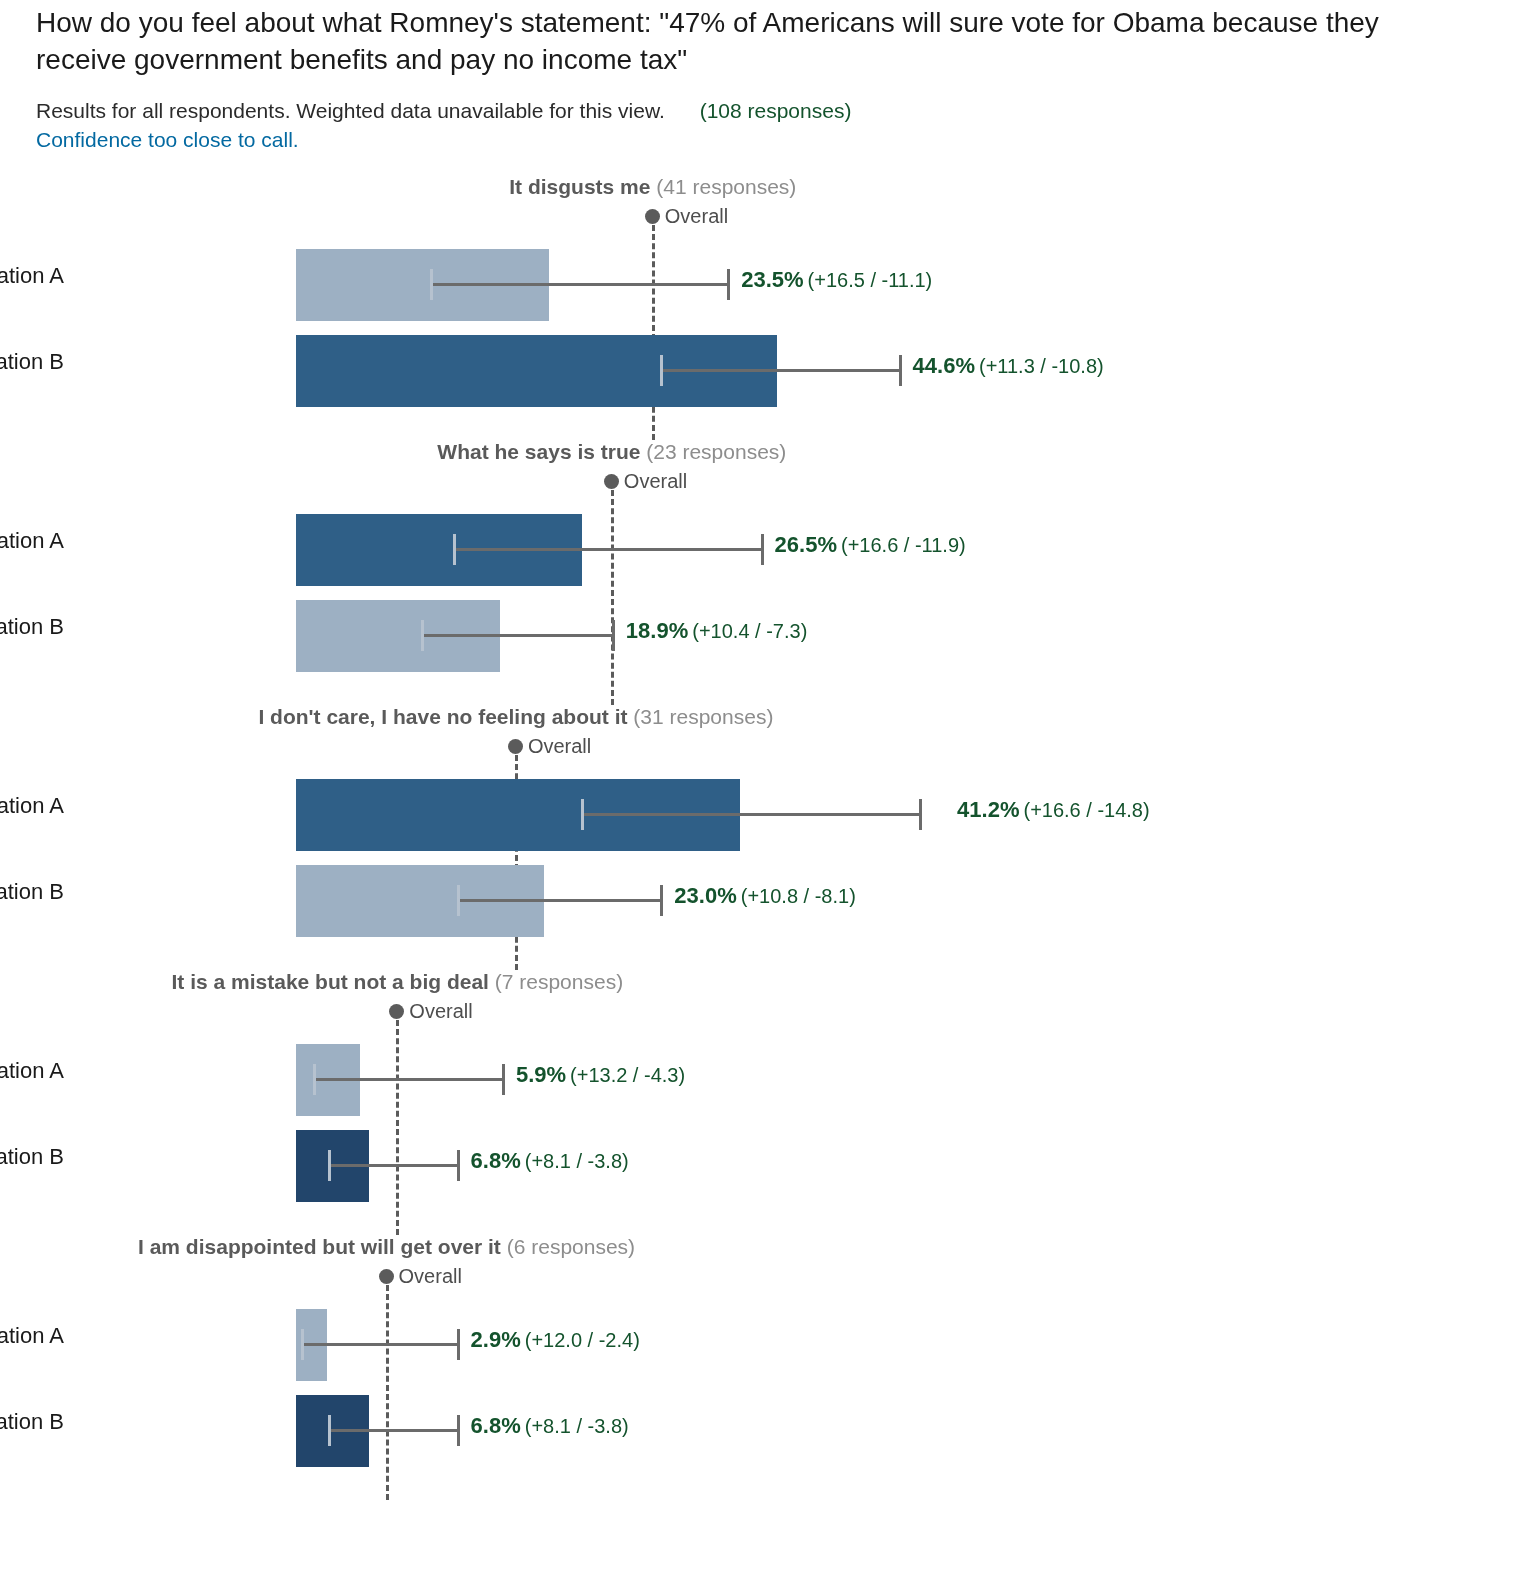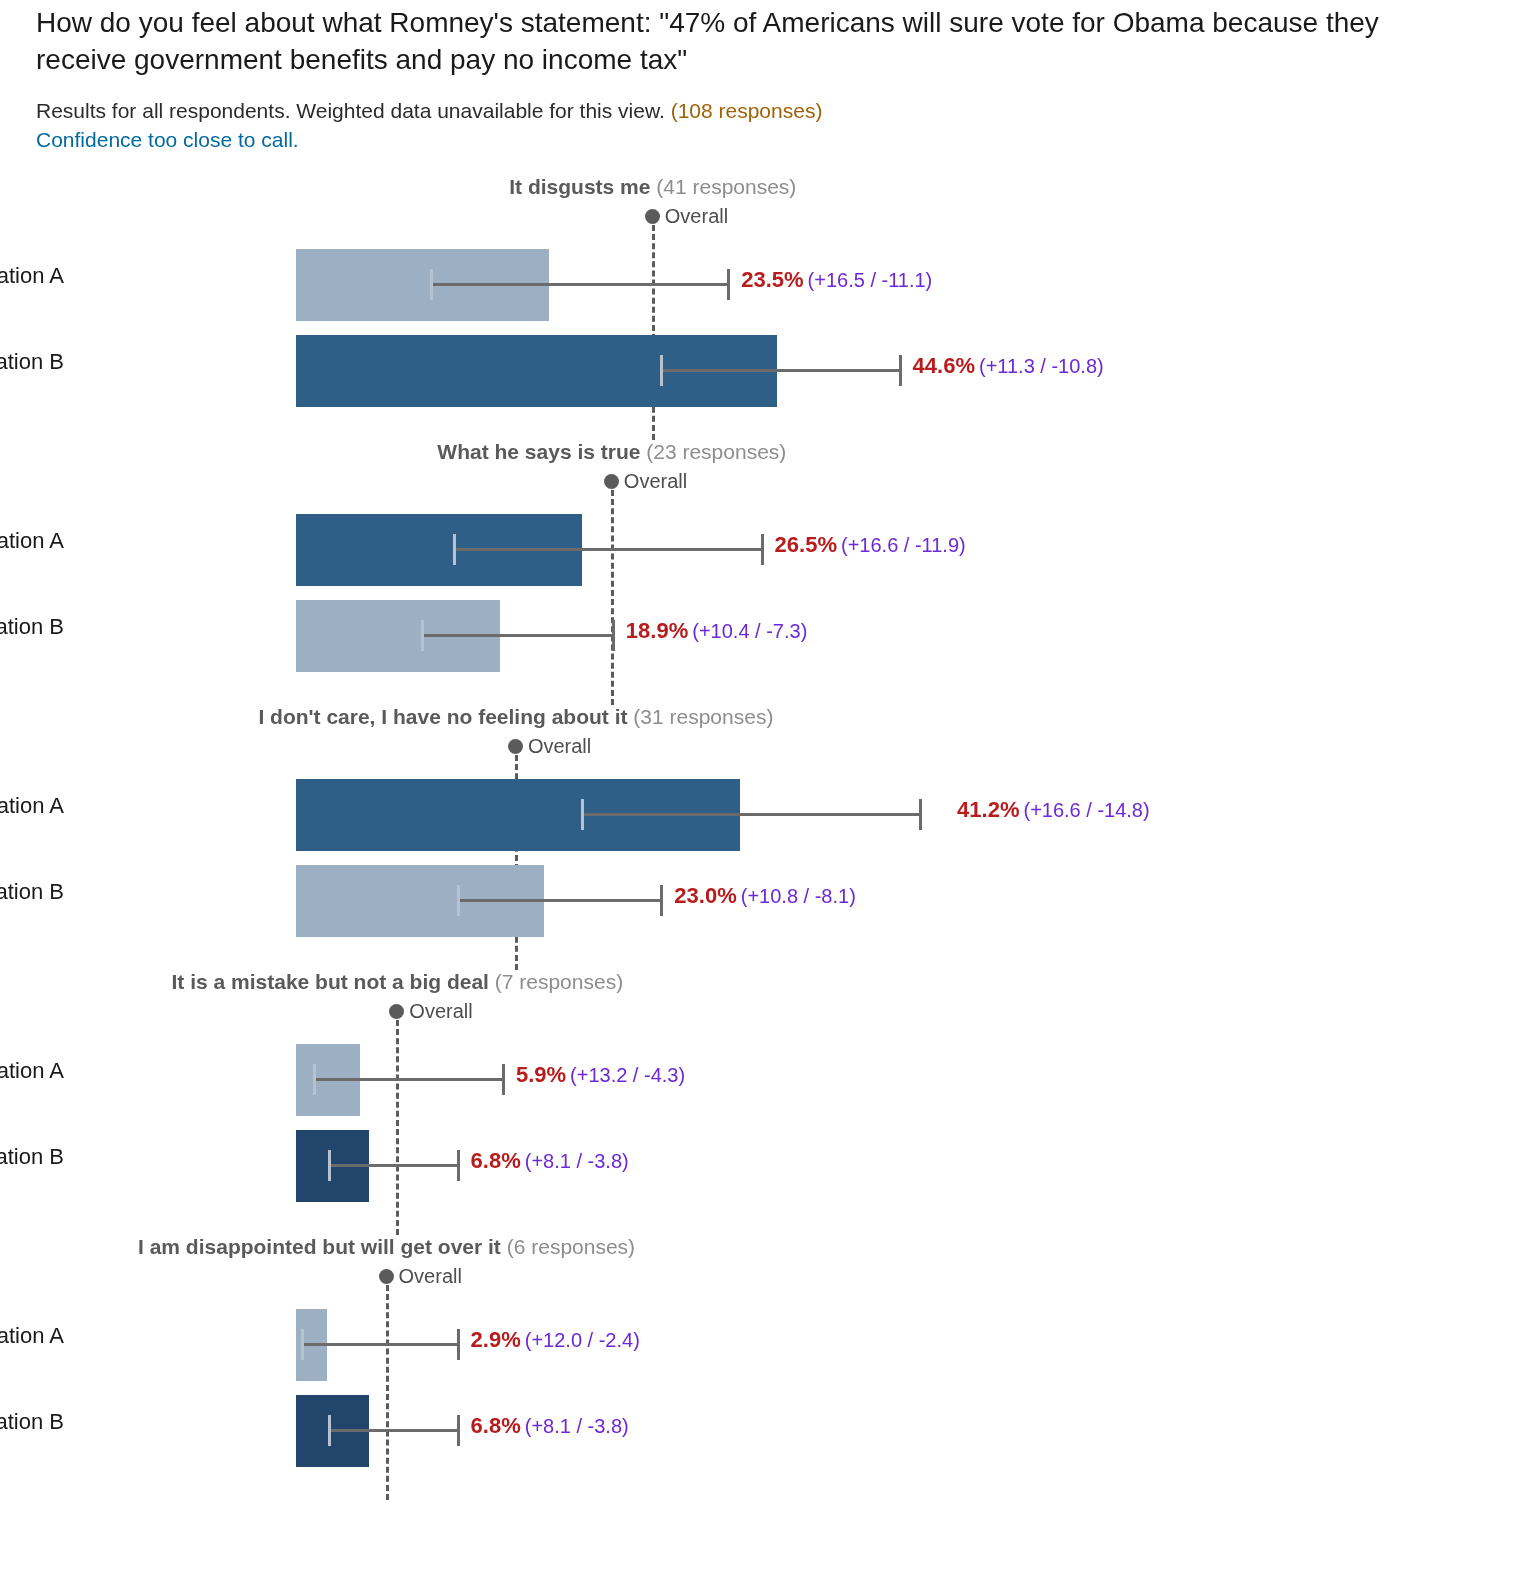--- a/index.html
+++ b/index.html
@@ -13,21 +13,21 @@
 
   
   .title{
     position:absolute;left:36px;top:4px;width:1400px;
     font-size:28px;line-height:1.33;font-weight:400;color:#1a1a1a;
   }
   .subtitle{
     position:absolute;left:36px;top:96px;width:1400px;
     font-size:21px;line-height:1.45;color:#2b2b2b;
   }
-  .muted{color:#a16207;}
+  .muted{color:#14532d;margin-left:29px;}
   .sub2{position:absolute;left:36px;top:128px;font-size:21px;color:#0369a1;}
 
   
   .groups{position:absolute;left:0;top:175px;width:1383px;}
   .group{position:relative;height:265px;}
 
   .group-title{
     position:absolute;top:0px;
     font-size:21px;font-weight:700;color:#5a5a5a;white-space:nowrap;
     transform:translateX(-50%);
@@ -62,22 +62,22 @@
     position:absolute;top:46px;height:3px;background:#6b6b6b;
   }
   .err-cap{
     position:absolute;top:32px;width:3px;height:31px;background:#6b6b6b;
   }
   .err-cap.light{background:#b6c2cf;}
 
   .value{
     position:absolute;top:30px;white-space:nowrap;font-size:22px;
   }
-  .value .pct{font-weight:700;color:#b91c1c;}
-  .value .ci{font-weight:400;color:#6d28d9;font-size:20px;margin-left:4px;}
+  .value .pct{font-weight:700;color:#14532d;}
+  .value .ci{font-weight:400;color:#14532d;font-size:20px;margin-left:4px;}
 </style>
 </head>
 <body>
 
 <div class="page">
 
   <div class="title">How do you feel about what Romney's statement: "47% of Americans will sure vote for Obama because they receive government benefits and pay no income tax"</div>
 
   <div class="subtitle">
     <span>Results for all respondents. Weighted data unavailable for this view.</span>

